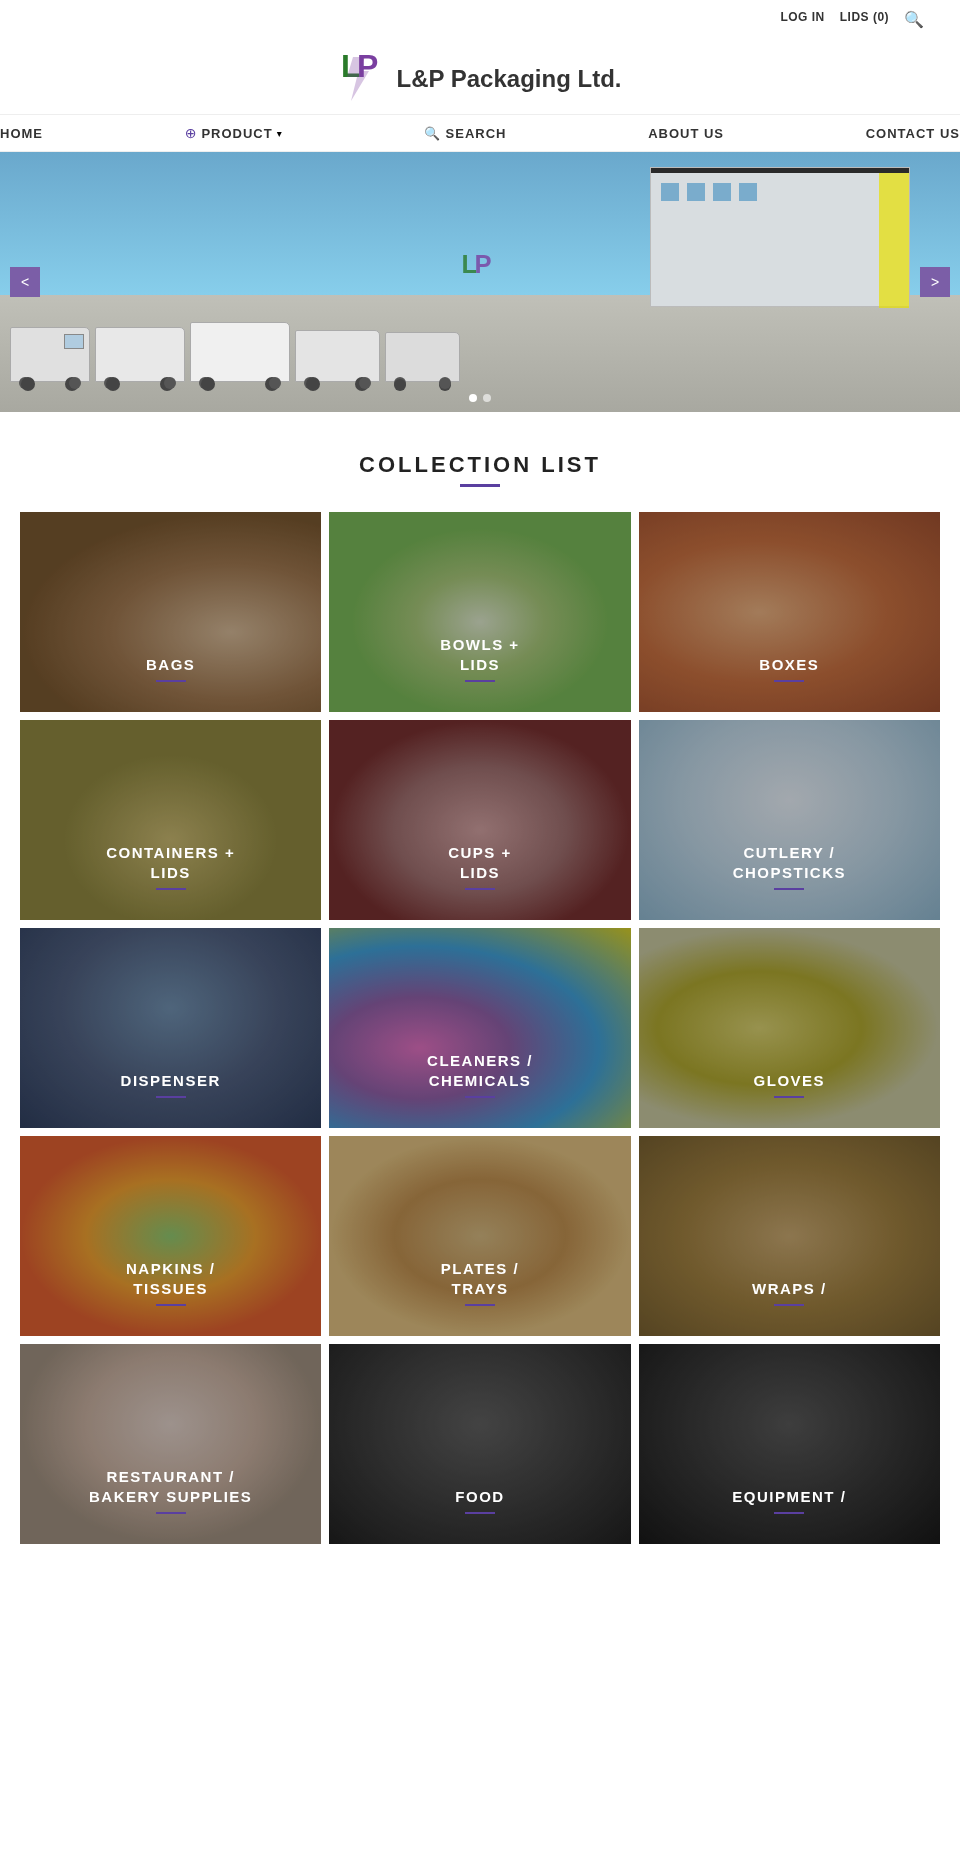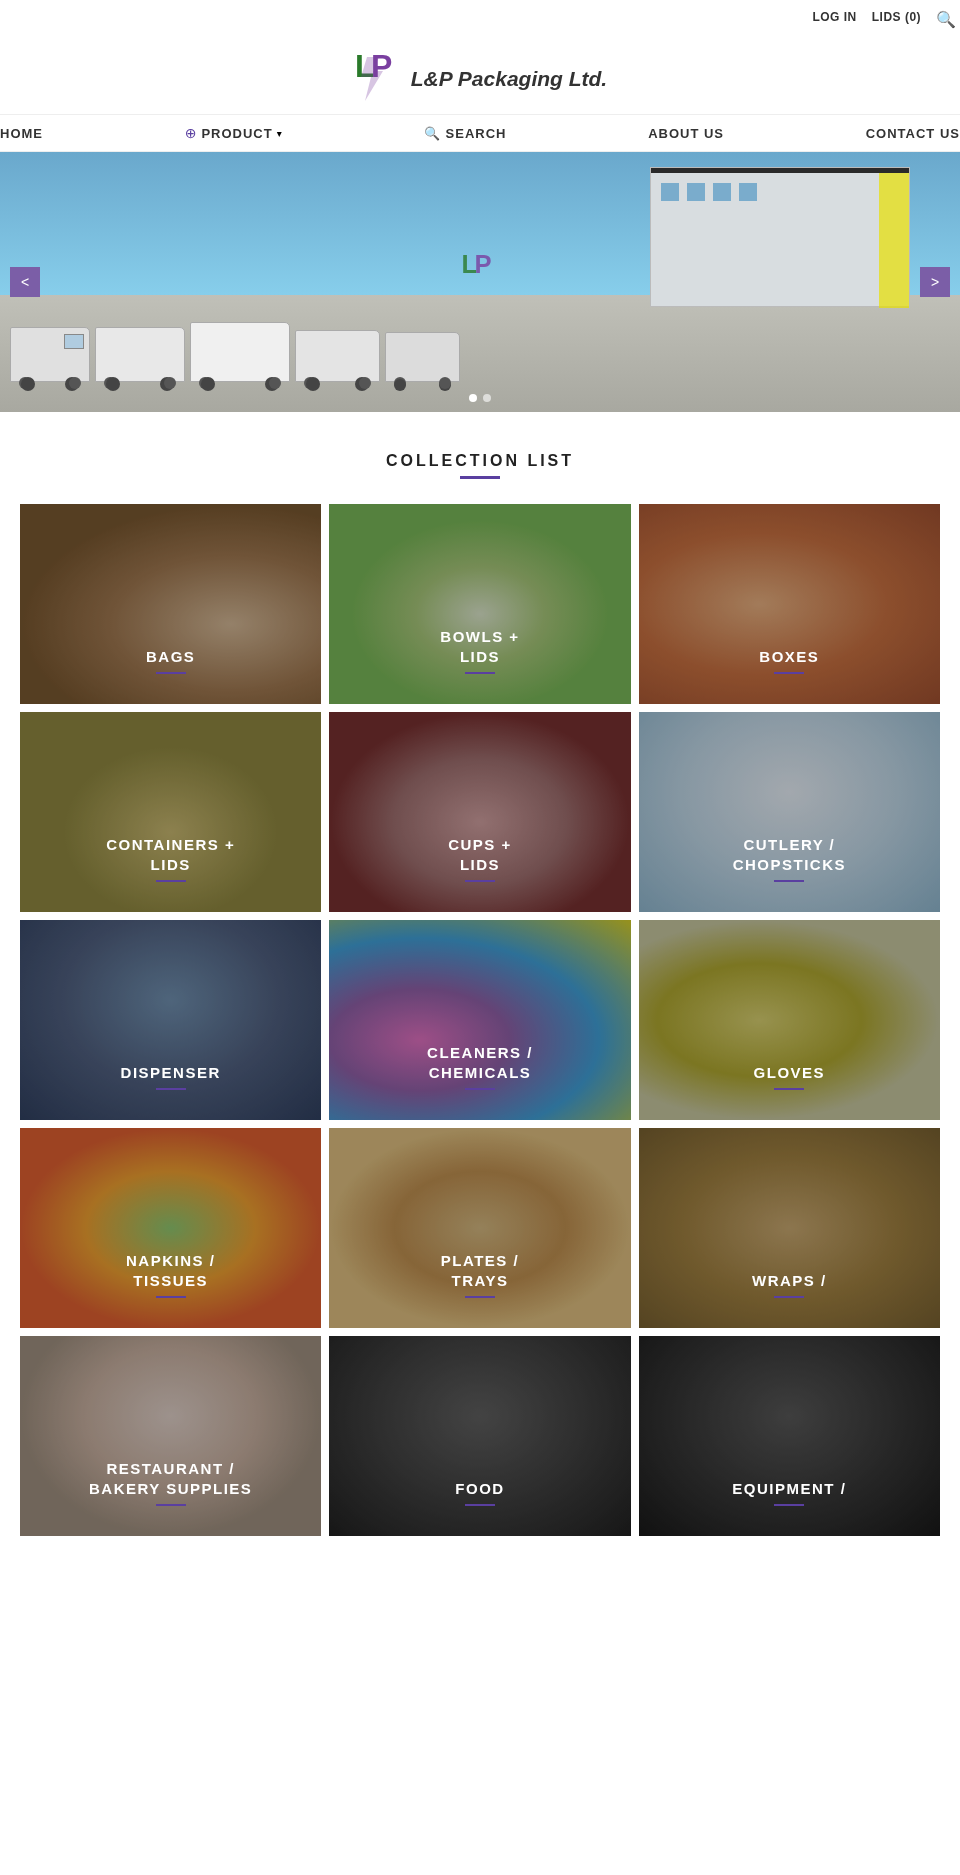--- a/index.html
+++ b/index.html
@@ -3,21 +3,21 @@
   <meta charset="utf-8">
   <style>
     * { margin: 0; padding: 0; box-sizing: border-box; }
     body { font-family: Arial, sans-serif; background: #fff; width: 960px; }
 
     
     .header-top {
       display: flex;
       justify-content: flex-end;
       align-items: flex-start;
-      padding: 10px 4px;
+      padding: 10px 36px;
       gap: 20px;
     }
     .header-top-links {
       display: flex;
       gap: 15px;
       font-size: 12px;
       color: #333;
     }
     .header-top-links a {
       text-decoration: none;
@@ -164,21 +164,21 @@
     }
     .hero-arrow.left { left: 10px; }
     .hero-arrow.right { right: 10px; }
 
     
     .collection-section {
       padding: 40px 20px 20px;
     }
     .collection-title {
       text-align: center;
-      font-size: 16px;
+      font-size: 22px;
       font-weight: bold;
       letter-spacing: 3px;
       color: #222;
       margin-bottom: 6px;
     }
     .collection-underline {
       width: 40px;
       height: 3px;
       background: #5a3fa0;
       margin: 0 auto 25px;
@@ -319,21 +319,21 @@
 
 <div class="logo-area">
   <div class="logo-text-wrap">
     <svg class="logo-icon" viewBox="0 0 50 60" xmlns="http://www.w3.org/2000/svg">
 
       <text x="2" y="28" font-size="32" font-weight="bold" fill="#2a7a2a" font-family="Arial">L</text>
       <text x="18" y="28" font-size="32" font-weight="bold" fill="#7a3fa0" font-family="Arial">P</text>
 
       <path d="M14 8 L8 28 L18 28 L12 52 L30 22 L20 22 L26 8 Z" fill="#7a3fa0" opacity="0.3"></path>
     </svg>
-    <span style="font-size:21px;font-weight:bold;color:#333;font-style:italic;">L&amp;P Packaging Ltd.</span>
+    <span style="font-size:24px;font-weight:bold;color:#333;">L&amp;P Packaging Ltd.</span>
   </div>
 </div>
 
 <nav>
   <a href="#">HOME</a>
   <div class="nav-product">
     <span style="color:#5a3fa0;font-size:14px;">⊕</span>
     <a href="#">PRODUCT</a>
     <span style="font-size:10px;">▾</span>
   </div>

